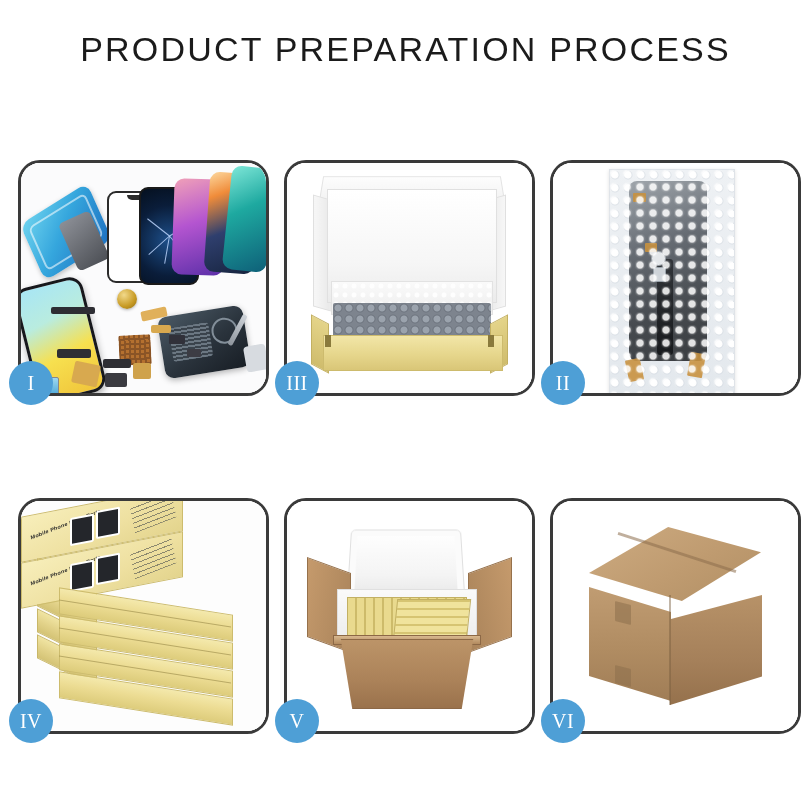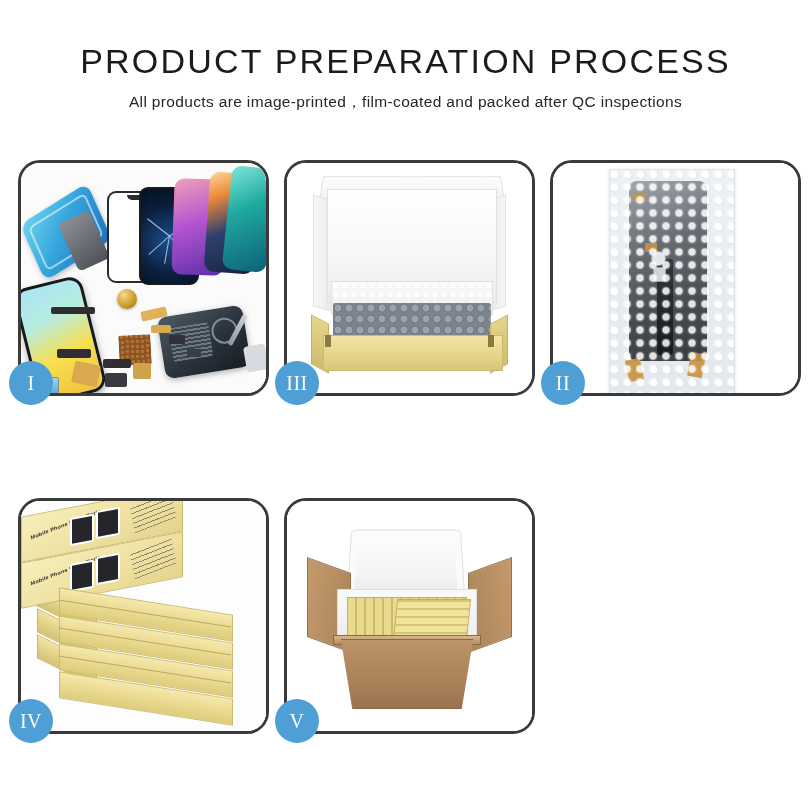--- a/index.html
+++ b/index.html
@@ -12,21 +12,21 @@
     height: 811px;
     overflow: hidden;
     font-family: "Liberation Sans", sans-serif;
     color: #1a1a1a;
     position: relative;
   }
 
   
   .header {
     text-align: center;
-    padding-top: 44px;
+    padding-top: 32px;
   }
   .page-title {
     font-size: 34px;
     font-weight: 400;
     letter-spacing: 2.2px;
     color: #1b1b1b;
     line-height: 1.05;
     margin: 0;
     white-space: nowrap;
   }
@@ -395,21 +395,20 @@
   .cb-fold{
     position:absolute; left:116px; top:94px; width:2px; height:110px;
     background: rgba(120,94,62,.45);
   }
 </style>
 </head>
 <body>
 
 <div class="header">
   <h1 class="page-title">PRODUCT PREPARATION PROCESS</h1>
-  <p class="page-subtitle">All products are image-printed，film-coated and packed after QC inspections</p>
 </div>
 
 <div class="grid">
 
   <div class="panel">
     <div class="panel-inner">
       <div class="scene-parts">
         <div class="fan ph-blue-film"></div>
         <div class="fan ph-grey-under"></div>
         <div class="fan ph-white"></div>
@@ -527,14 +526,28 @@
         <div class="ct-foam-wall"></div>
         <div class="ct-contents"></div>
         <div class="ct-contents2"></div>
         <div class="ct-rim"></div>
         <div class="ct-body"></div>
       </div>
     </div>
     <div class="badge">V</div>
   </div>
 
+  <div class="panel">
+    <div class="panel-inner">
+      <div class="scene-sealed">
+        <div class="cb-top"></div>
+        <div class="cb-seam"></div>
+        <div class="cb-left"></div>
+        <div class="cb-right"></div>
+        <div class="cb-fold"></div>
+        <div class="cb-tape a"></div>
+        <div class="cb-tape b"></div>
+      </div>
+    </div>
+    <div class="badge">VI</div>
+  </div>
 
 </div>
 
 </body></html>

